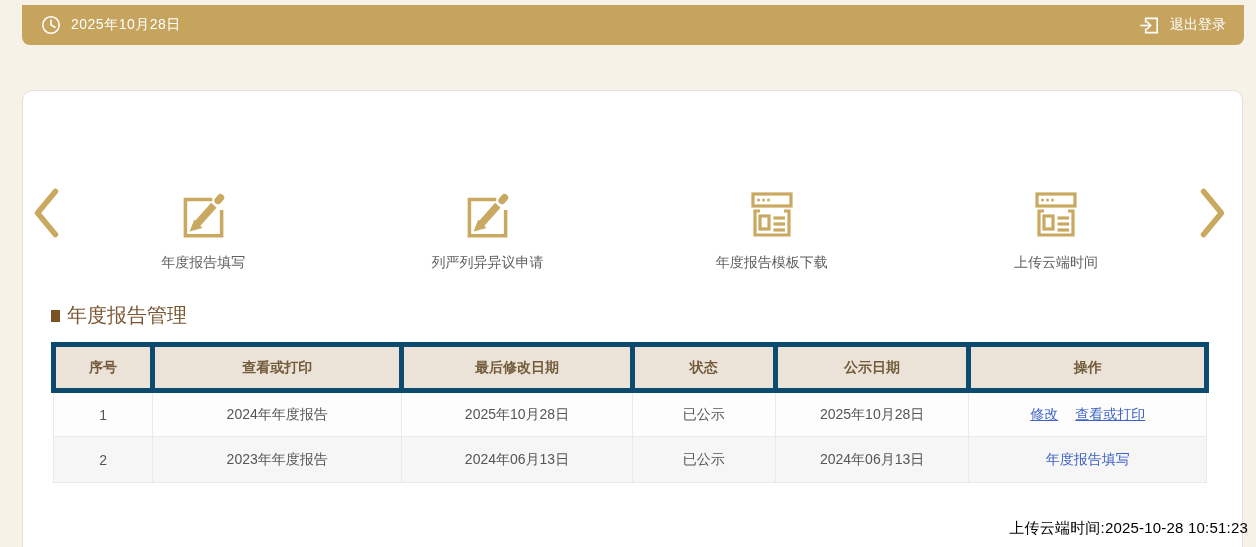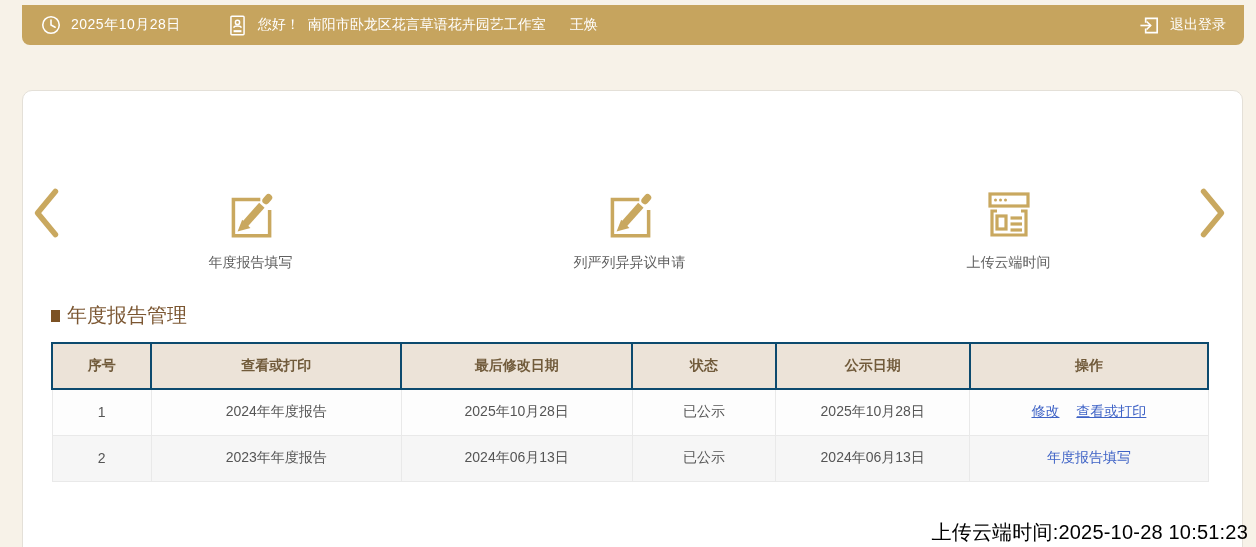--- a/index.html
+++ b/index.html
@@ -51,64 +51,51 @@
   .bullet { width:9px; height:12px; background:#7c5224; display:inline-block; }
   .section-title { margin-left:7px; font-size:20px; color:#7b5631; }
   
   .tbl {
     width:1158px; margin:13px auto 0 28px;
     border-collapse:collapse; table-layout:fixed;
     font-size:14px;
   }
   .tbl th {
     background:#ece3d8; color:#715b3b; font-weight:bold;
-    height:46px; border:2px solid #0c4a6e; text-align:center;
+    height:46px; border:5px solid #0c4a6e; text-align:center;
   }
   .tbl td {
     height:46px; text-align:center; color:#555;
     border:1px solid #e9e9e9; background:#fdfdfd;
   }
   .tbl tr.alt td { background:#f6f6f6; }
   .c0{width:8.6%} .c1{width:21.6%} .c2{width:20.0%} .c3{width:12.4%} .c4{width:16.8%} .c5{width:20.6%}
   a.op-link { color:#3f63c6; text-decoration:underline; cursor:pointer; }
   a.op-link + a.op-link { margin-left:13px; }
   .op-text { color:#3f63c6; cursor:pointer; }
   
   .upload-time {
     position:absolute; right:-6px; top:428px;
-    font-size:20px; color:#000; font-weight:500;
+    font-size:15px; color:#000; font-weight:500;
     letter-spacing:0.2px;
   }
 </style>
 </head>
 <body>
 
 <div class="topbar">
   <div class="grp">
     <span>
       <svg width="22" height="22" viewBox="0 0 24 24" fill="none" stroke="#fff" stroke-width="1.7">
         <circle cx="12" cy="12" r="9"></circle>
         <polyline points="12,6.5 12,12 16.5,14.5" stroke-linecap="round"></polyline>
       </svg>
     </span>
     <span class="tb-date">2025年10月28日</span>
   </div>
-  <div class="grp">
-    <span class="tb-badge">
-      <svg width="21" height="23" viewBox="0 0 24 26" fill="none" stroke="#fff" stroke-width="1.7">
-        <rect x="4.5" y="2.5" width="15" height="21" rx="1"></rect>
-        <circle cx="12" cy="9.5" r="2.4"></circle>
-        <path d="M7.8,15.5 c0,-2.6 8.4,-2.6 8.4,0"></path>
-        <line x1="7.5" y1="19.5" x2="16.5" y2="19.5" stroke-width="2.4"></line>
-      </svg>
-    </span>
-    <span class="tb-hello">您好！</span>
-    <span class="tb-org">南阳市卧龙区花言草语花卉园艺工作室</span>
-    <span class="tb-user">王焕</span>
-  </div>
   <div class="grp tb-right">
     <span>
       <svg width="23" height="23" viewBox="0 0 24 24" fill="none" stroke="#fff" stroke-width="1.7">
         <path d="M8,9 V4.5 H20 V19.5 H8 V15"></path>
         <line x1="2.5" y1="12" x2="13" y2="12"></line>
         <polyline points="9,7.8 13.2,12 9,16.2"></polyline>
       </svg>
     </span>
     <span class="tb-logout-label">退出登录</span>
   </div>
@@ -143,20 +130,36 @@
           <svg width="58" height="60" viewBox="0 0 56 58" fill="none" stroke="currentColor" stroke-width="3.4">
             <path d="M37,16 H11 V51 H46 V26"></path>
             <line x1="22" y1="40" x2="38.5" y2="21.5" stroke-width="7"></line>
             <line x1="42.5" y1="17" x2="45" y2="14.2" stroke-width="7" stroke-linecap="round"></line>
             <path d="M15,47 L27.5,43.5 L19.5,35.5 Z" fill="currentColor" stroke="none"></path>
           </svg>
         </span>
         <span class="lbl">列严列异异议申请</span>
       </div>
 
+      <div class="car-item">
+        <span class="ic">
+          <svg width="56" height="58" viewBox="0 0 56 58" fill="none" stroke="currentColor" stroke-width="3.2">
+            <rect x="9" y="9" width="38" height="12"></rect>
+            <circle cx="14.5" cy="15" r="1.5" fill="currentColor" stroke="none"></circle>
+            <circle cx="19.5" cy="15" r="1.5" fill="currentColor" stroke="none"></circle>
+            <circle cx="24.5" cy="15" r="1.5" fill="currentColor" stroke="none"></circle>
+            <path d="M16,26 H11 V50 H45 V26 H40"></path>
+            <rect x="16" y="31" width="9" height="13"></rect>
+            <line x1="29.5" y1="33" x2="41" y2="33"></line>
+            <line x1="29.5" y1="39" x2="41" y2="39"></line>
+            <line x1="29.5" y1="45" x2="41" y2="45"></line>
+          </svg>
+        </span>
+        <span class="lbl">年度报告模板下载</span>
+      </div>
 
       <div class="car-item">
         <span class="ic">
           <svg width="56" height="58" viewBox="0 0 56 58" fill="none" stroke="currentColor" stroke-width="3.2">
             <rect x="9" y="9" width="38" height="12"></rect>
             <circle cx="14.5" cy="15" r="1.5" fill="currentColor" stroke="none"></circle>
             <circle cx="19.5" cy="15" r="1.5" fill="currentColor" stroke="none"></circle>
             <circle cx="24.5" cy="15" r="1.5" fill="currentColor" stroke="none"></circle>
             <path d="M16,26 H11 V50 H45 V26 H40"></path>
             <rect x="16" y="31" width="9" height="13"></rect>

